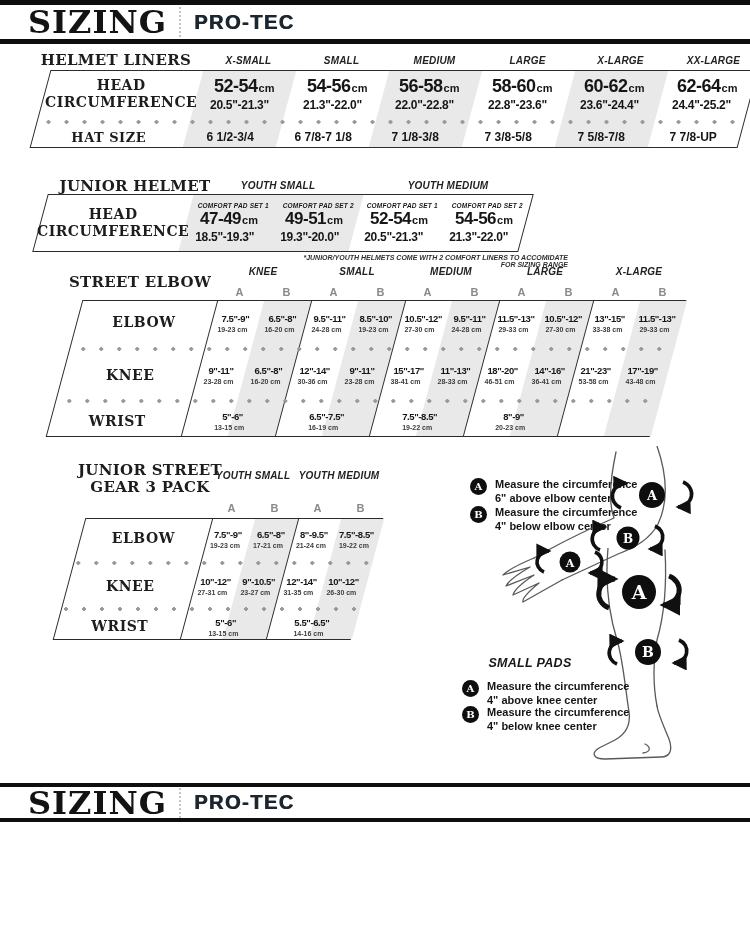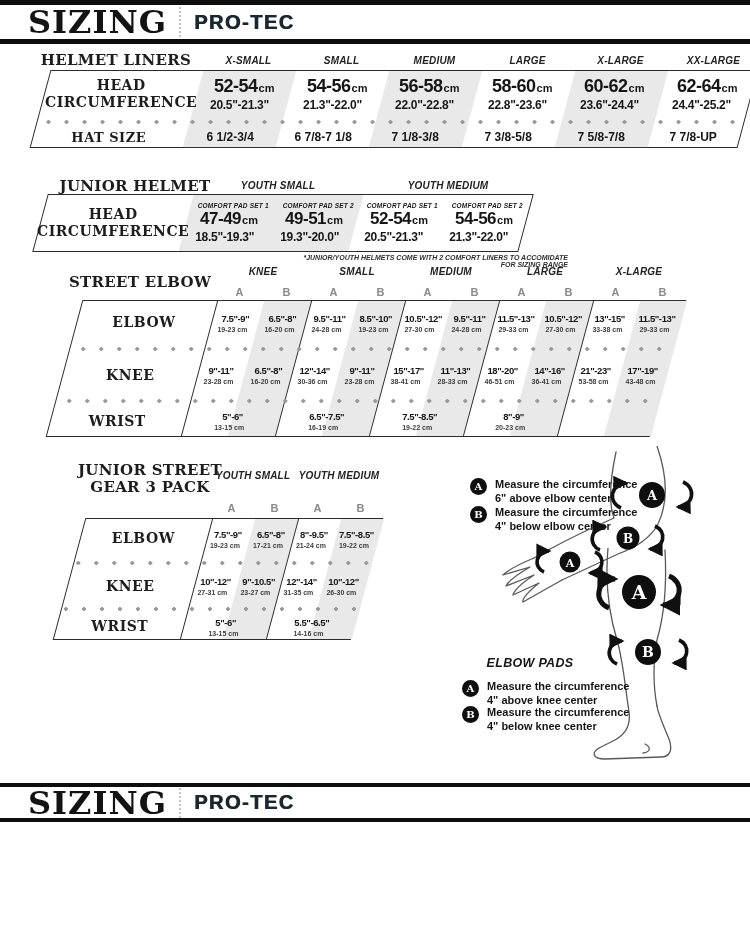--- a/index.html
+++ b/index.html
@@ -436,21 +436,21 @@
     <path class="arr" d="M56,60 a16,15 0 0 1 6,-29" marker-end="url(#ah)" style="stroke-width:5"></path>
     <path class="arr" d="M116,28 a16,15 0 0 1 -6,29" marker-end="url(#ah)" style="stroke-width:5"></path>
     <circle class="badge-c" cx="86" cy="44" r="17"></circle>
     <text x="86" y="50.5" font-size="19">A</text>
     <path class="arr" d="M64,116 a13,12 0 0 1 5,-23" marker-end="url(#ah)"></path>
     <path class="arr" d="M126,92 a13,12 0 0 1 -5,23" marker-end="url(#ah)"></path>
     <circle class="badge-c" cx="95" cy="104" r="13"></circle>
     <text x="95" y="109" font-size="14">B</text>
   </svg>
 
-  <div class="abs pads-title" style="left:420px;top:656px;width:220px">ELBOW PADS</div>
+  <div class="abs pads-title" style="left:420px;top:656px;width:220px">SMALL PADS</div>
   <div class="meas-row" style="left:462px;top:680px">
     <span class="badge">A</span>
     <span class="meas-text"><span>Measure the circumference</span><br><span>4" above knee center</span></span>
   </div>
   <div class="meas-row" style="left:462px;top:706px">
     <span class="badge">B</span>
     <span class="meas-text"><span>Measure the circumference</span><br><span>4" below knee center</span></span>
   </div>
 
   <div class="bar" style="top:783px;height:4px"></div>

